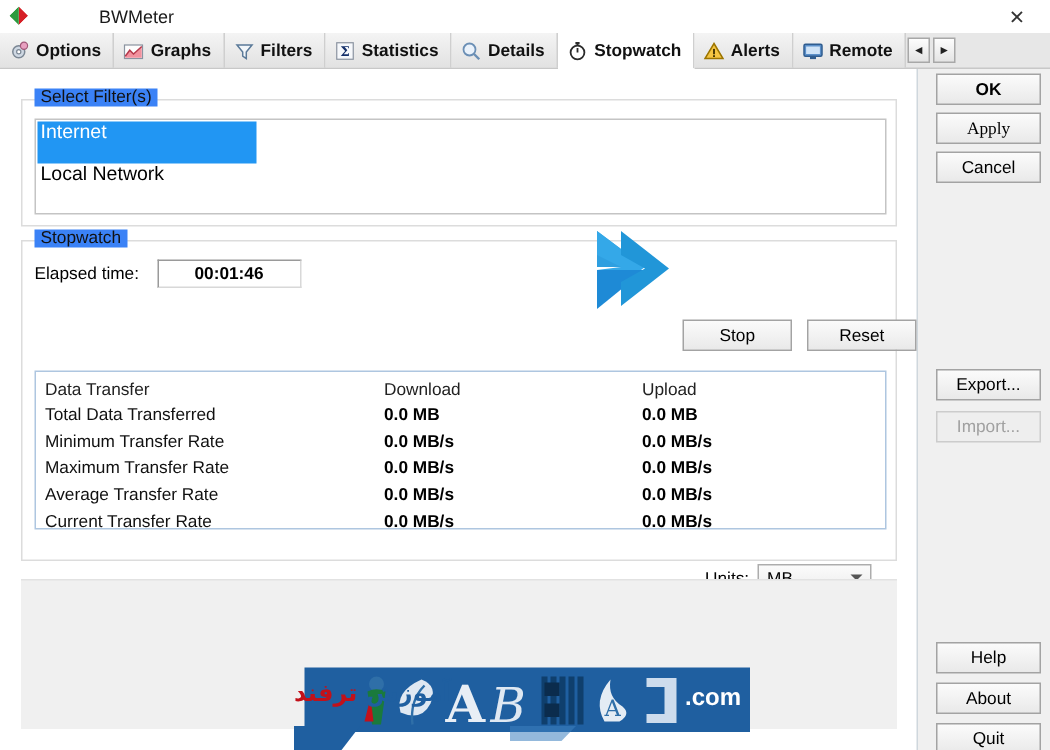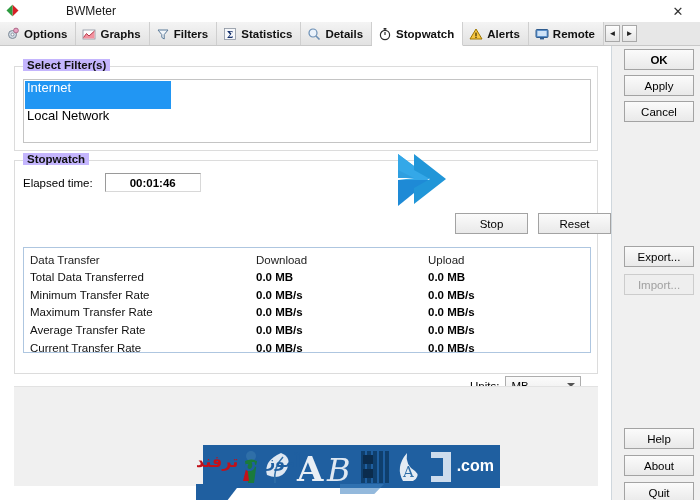--- a/index.html
+++ b/index.html
@@ -108,23 +108,23 @@
 
   
   .group {
     position: absolute;
     border: 1px solid #dcdcdc;
     background: #fff;
   }
   .group > .glabel {
     position: absolute;
     top: -8px; left: 8px;
-    background: #c4b5fd;
+    background: #3b82f6;
     padding: 0 4px;
-    font-weight: bold;
+    font-weight: normal;
     font-size: 11.5px;
     color: #111;
   }
 
   
   #grp-filters { left: 14px; top: 20px; width: 584px; height: 85px; }
   .listbox {
     position: absolute; left: 8px; top: 12px;
     width: 568px; height: 64px;
     background: #fff;
@@ -217,21 +217,21 @@
     background: #f0f0f0;
     border-top: 1px solid #e2e2e2;
   }
 
   
   .rbtn {
     position: absolute; left: 11px;
     width: 70px; height: 21px;
   }
   #btn-ok { top: 3px; font-weight: bold; }
-  #btn-apply { top: 29px; }
+  #btn-apply { top: 29px; font-family: Liberation Serif, serif; }
   #btn-cancel { top: 55px; }
   #btn-export { top: 200px; }
   #btn-import { top: 228px; }
   #btn-help { top: 382px; }
   #btn-about { top: 409px; }
   #btn-quit { top: 436px; }
 
   
   .chevron {
     position: absolute; left: 396px; top: 152px;

